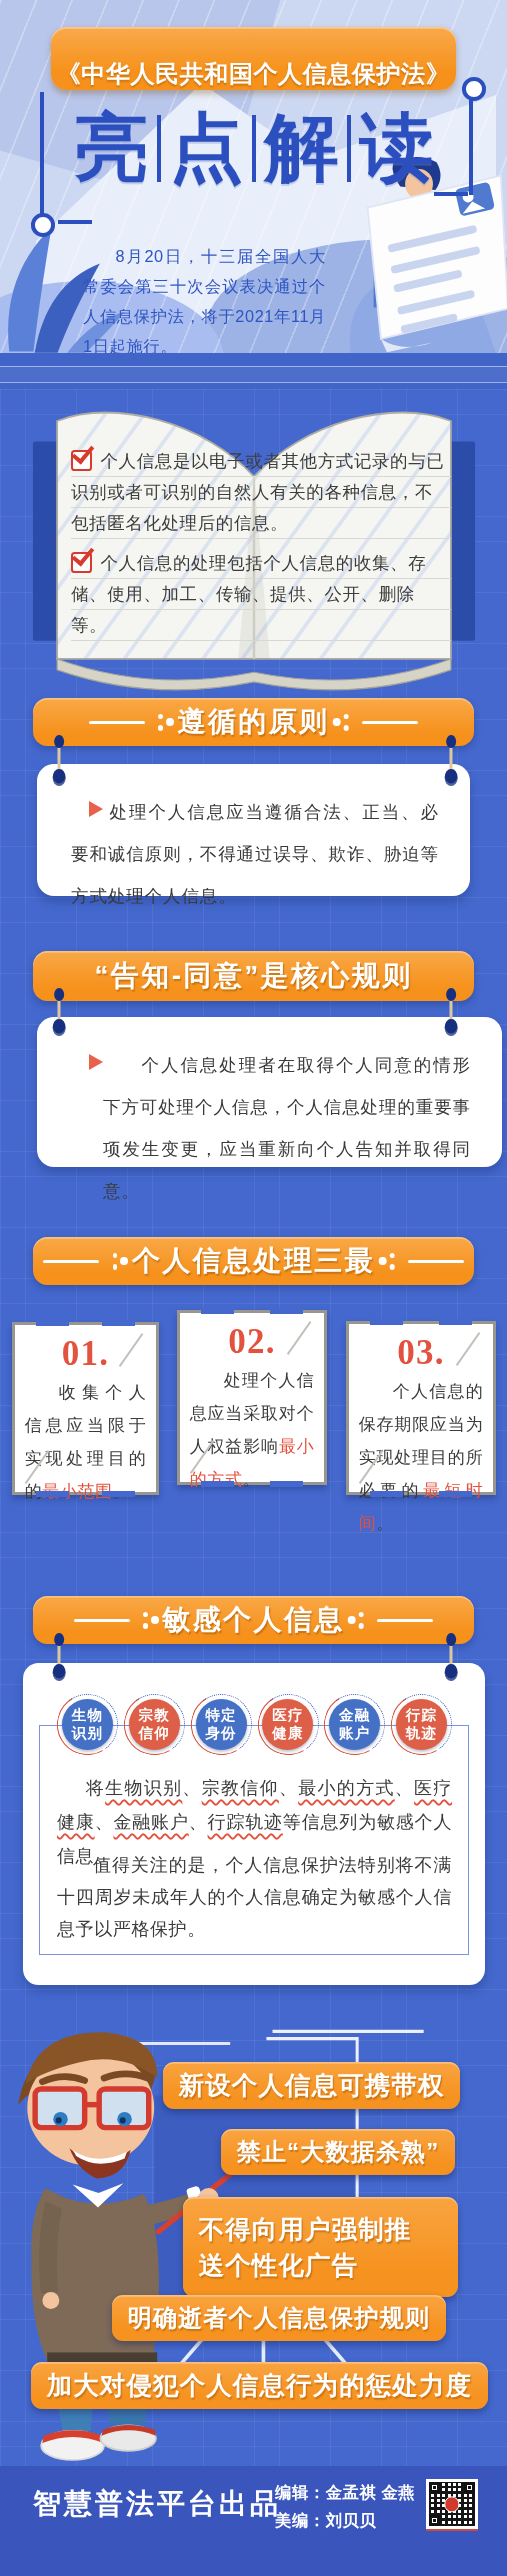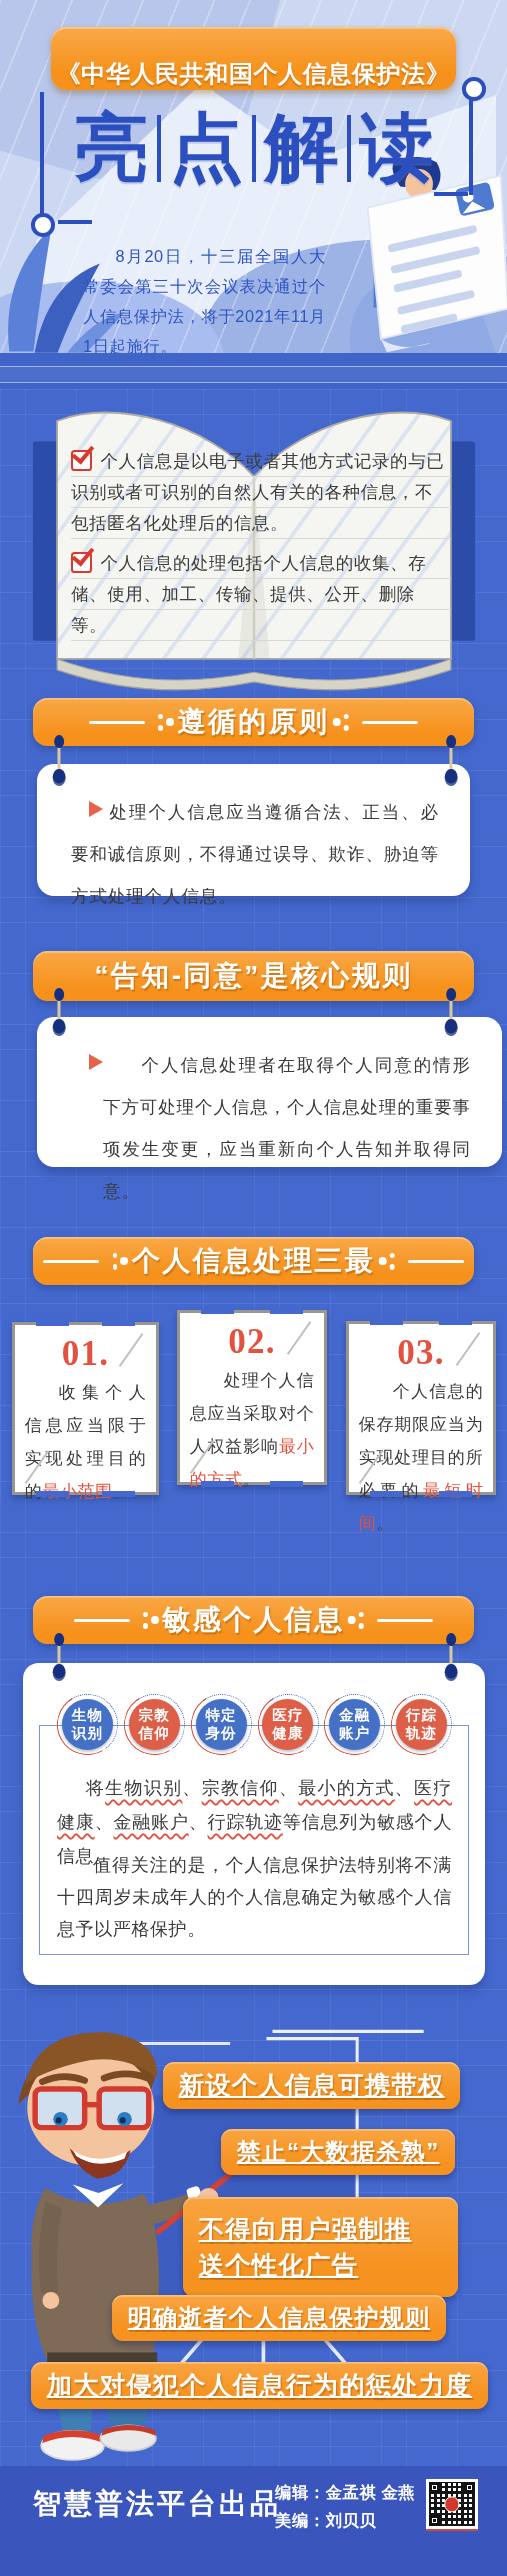--- a/index.html
+++ b/index.html
@@ -115,21 +115,21 @@
   .s4p{position:absolute;left:34px;right:33px;margin:0;font-size:18px;color:#3b3b3b;text-align:justify;letter-spacing:0.6px;}
   .s4p1{top:108px;line-height:34px;text-indent:1.6em;}
   .s4p2{top:186px;line-height:32px;text-indent:2em;}
   .wavy{text-decoration:underline;text-decoration-style:wavy;text-decoration-color:#e2523e;
     text-decoration-thickness:1.8px;text-underline-offset:5.4px;}
 
   
   .banner{position:absolute;display:inline-flex;align-items:center;padding:0 15.7px;border-radius:11px;
     background:linear-gradient(180deg,#f9a441 0%,#f6921f 75%);
     box-shadow:0 3.6px 6px rgba(18,38,105,.4), inset 0 1.8px 0 rgba(255,255,255,.3);
-    color:#fff;font-weight:bold;font-size:25.4px;letter-spacing:1.2px;text-shadow:1.2px 1.8px 1.2px rgba(150,80,0,.45);z-index:8;white-space:nowrap;text-decoration:underline;}
+    color:#fff;font-weight:bold;font-size:25.4px;letter-spacing:1.2px;text-shadow:1.2px 1.8px 1.2px rgba(150,80,0,.45);z-index:8;white-space:nowrap;}
   .b1{left:163px;top:2062px;height:47px;}
   .b2{left:221px;top:2129px;height:46px;font-size:24px;text-align:right;}
   .b3{left:183px;top:2197px;width:244px;height:100px;white-space:normal;}
   .b3 .two{line-height:36px;font-size:25.4px;}
   .b4{left:112px;top:2295px;height:46px;font-size:24px;}
   .b5{left:31px;top:2362px;height:47px;}
 
   .board-svg{position:absolute;left:85px;top:1983px;z-index:5;}
   .man-svg{position:absolute;left:0px;top:2008px;z-index:7;}
   .hero-svg{position:absolute;left:278px;top:150px;z-index:3;}

